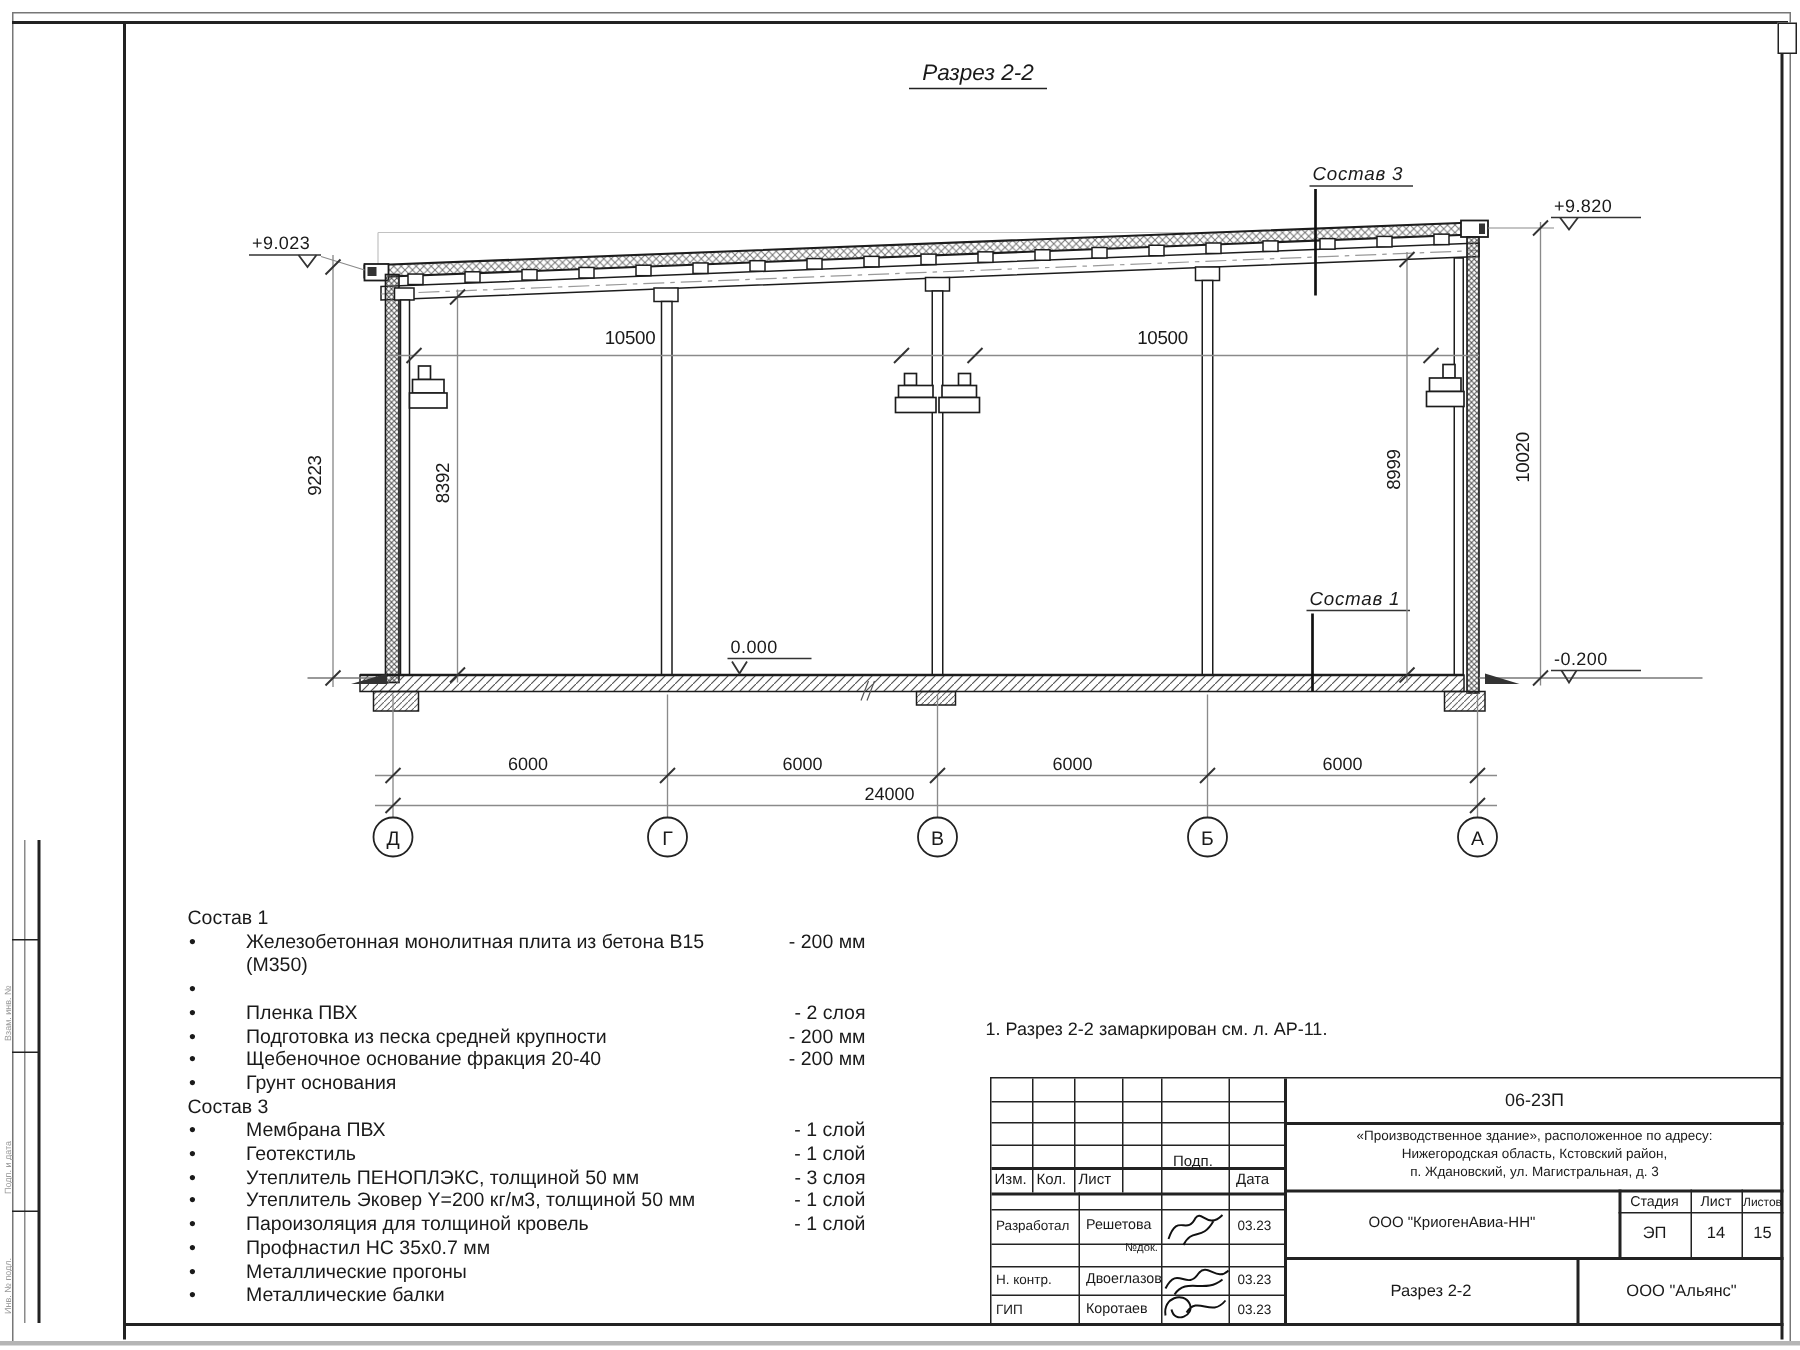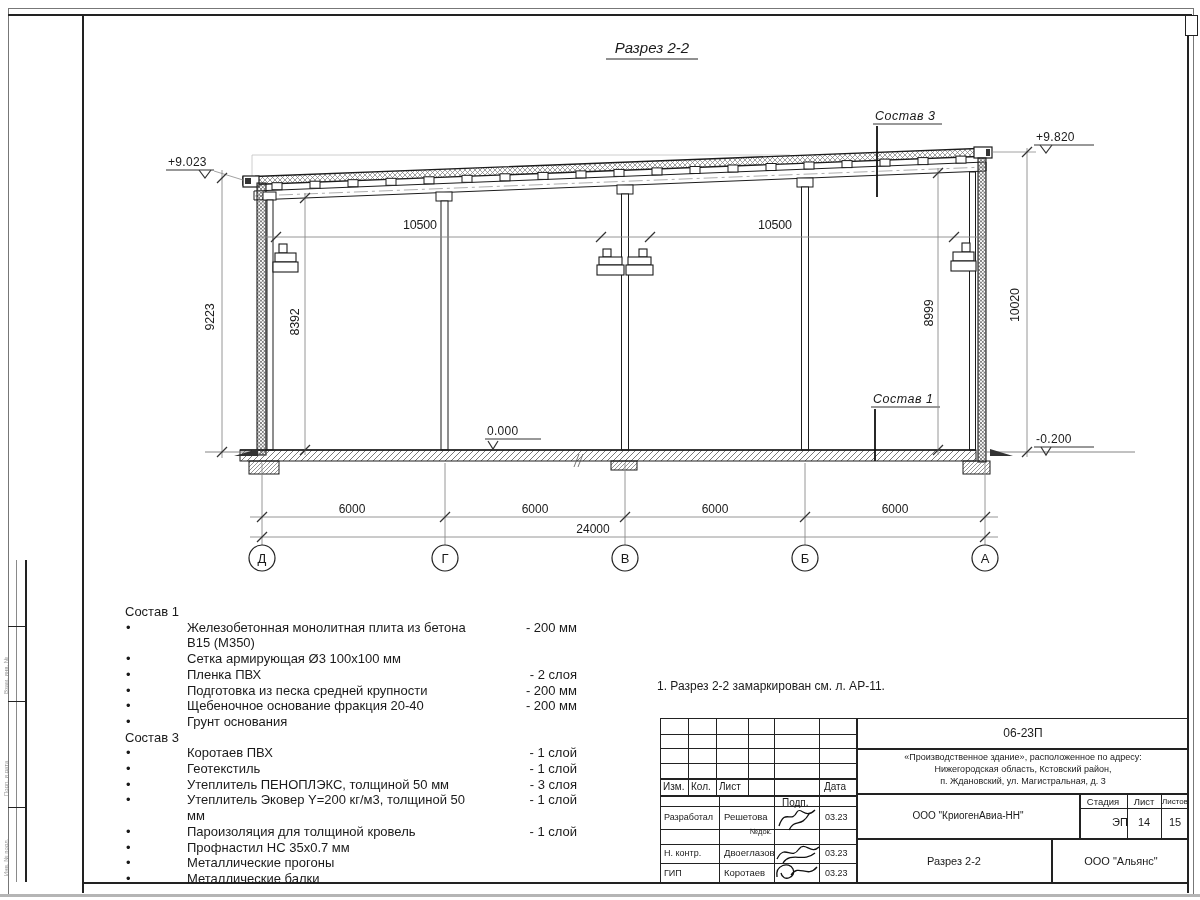--- a/index.html
+++ b/index.html
@@ -14,21 +14,21 @@
   text{font-family:"Liberation Sans",sans-serif;fill:#1a1a1a;}
   .dim{font-size:12.5px;letter-spacing:-0.2px;}
   .dimsm{font-size:12px;}
   .elev{font-size:12px;letter-spacing:0.3px;}
   .lbl{font-size:12.5px;font-style:italic;letter-spacing:0.5px;}
   .axis{font-size:13px;}
   .ttl{font-size:15px;font-style:italic;}
   
   #lists{position:absolute;left:125px;top:604px;width:452px;font-size:13px;line-height:15.7px;}
   .lhead{font-weight:normal;}
-  .lrow{display:flex;gap:23px;}
+  .lrow{display:flex;}
   .lrow .bul{width:16px;text-align:left;padding-left:1px;}
   .lrow .bul::before{content:"•";}
   .lrow .itxt{flex:1;padding-left:22px;}
   .lrow .ival{width:78px;text-align:right;white-space:nowrap;}
   #note{position:absolute;left:657px;top:679px;font-size:12px;}
   
   #tb{position:absolute;left:660px;top:718px;width:528px;height:165px;border:1.5px solid #222;box-sizing:border-box;font-size:10px;}
   .tbl{position:absolute;background:#222;}
   .tbtxt{position:absolute;white-space:nowrap;}
   .ctr{text-align:center;}
@@ -283,21 +283,20 @@
 
   <div id="lists">
     <div class="lhead">Состав 1</div>
     <div class="lrow">
         <span class="bul"></span>
         <span class="itxt">Железобетонная монолитная плита из бетона В15 (М350)</span>
         <span class="ival">-  200 мм</span>
       </div>
     <div class="lrow">
         <span class="bul"></span>
-        <span class="itxt">Сетка армирующая Ø3 100х100 мм</span>
         <span class="ival"></span>
       </div>
     <div class="lrow">
         <span class="bul"></span>
         <span class="itxt">Пленка ПВХ</span>
         <span class="ival">-  2 слоя</span>
       </div>
     <div class="lrow">
         <span class="bul"></span>
         <span class="itxt">Подготовка из песка средней крупности</span>
@@ -309,21 +308,21 @@
         <span class="ival">- 200 мм</span>
       </div>
     <div class="lrow">
         <span class="bul"></span>
         <span class="itxt">Грунт основания</span>
         <span class="ival"></span>
       </div>
     <div class="lhead">Состав 3</div>
     <div class="lrow">
         <span class="bul"></span>
-        <span class="itxt">Коротаев ПВХ</span>
+        <span class="itxt">Мембрана ПВХ</span>
         <span class="ival">- 1 слой</span>
       </div>
     <div class="lrow">
         <span class="bul"></span>
         <span class="itxt">Геотекстиль</span>
         <span class="ival">- 1 слой</span>
       </div>
     <div class="lrow">
         <span class="bul"></span>
         <span class="itxt">Утеплитель ПЕНОПЛЭКС, толщиной 50 мм</span>
@@ -383,21 +382,21 @@
     <div class="tbl" style="left:418px;top:74px;width:1.5px;height:46px;"></div>
     <div class="tbl" style="left:466px;top:74px;width:1px;height:46px;"></div>
     <div class="tbl" style="left:500px;top:74px;width:1px;height:46px;"></div>
     <div class="tbl" style="left:418px;top:89px;width:110px;height:1px;"></div>
     <div class="tbl" style="left:390px;top:119px;width:1.5px;height:46px;"></div>
 
     <div class="tbtxt" style="left:2px;top:62px;font-size:10px;">Изм.</div>
     <div class="tbtxt" style="left:30px;top:62px;font-size:10px;">Кол.</div>
     <div class="tbtxt" style="left:58px;top:62px;font-size:10px;">Лист</div>
     <div class="tbtxt" style="left:89px;top:64px;font-size:7.5px;margin-top:44px;">№док.</div>
-    <div class="tbtxt" style="left:121px;top:78px;font-size:10px;">Подп.</div>
+    <div class="tbtxt" style="left:121px;top:50px;font-size:10px;">Подп.</div>
     <div class="tbtxt" style="left:163px;top:62px;font-size:10px;">Дата</div>
 
     <div class="tbtxt" style="left:3px;top:93px;font-size:9px;">Разработал</div>
     <div class="tbtxt" style="left:63px;top:92px;font-size:9.5px;">Решетова</div>
     <div class="tbtxt" style="left:164px;top:93px;font-size:9px;">03.23</div>
     <div class="tbtxt" style="left:3px;top:129px;font-size:9px;">Н. контр.</div>
     <div class="tbtxt" style="left:63px;top:128px;font-size:9.5px;">Двоеглазов</div>
     <div class="tbtxt" style="left:164px;top:129px;font-size:9px;">03.23</div>
     <div class="tbtxt" style="left:3px;top:149px;font-size:9px;">ГИП</div>
     <div class="tbtxt" style="left:63px;top:148px;font-size:9.5px;">Коротаев</div>
@@ -414,20 +413,20 @@
     </svg>
 
     <div class="tbtxt ctr" style="left:196px;top:7px;width:332px;font-size:12px;">06-23П</div>
     <div class="tbtxt ctr" style="left:196px;top:33px;width:332px;font-size:9px;">«Производственное здание», расположенное по адресу:</div>
     <div class="tbtxt ctr" style="left:196px;top:45px;width:332px;font-size:9px;">Нижегородская область, Кстовский район,</div>
     <div class="tbtxt ctr" style="left:196px;top:57px;width:332px;font-size:9px;">п. Ждановский, ул. Магистральная, д. 3</div>
     <div class="tbtxt ctr" style="left:196px;top:91px;width:222px;font-size:10px;">ООО "КриогенАвиа-НН"</div>
     <div class="tbtxt ctr" style="left:418px;top:77px;width:48px;font-size:9.5px;">Стадия</div>
     <div class="tbtxt ctr" style="left:466px;top:77px;width:34px;font-size:9.5px;">Лист</div>
     <div class="tbtxt ctr" style="left:500px;top:78px;width:28px;font-size:8px;">Листов</div>
-    <div class="tbtxt ctr" style="left:418px;top:97px;width:48px;font-size:11px;padding-left:17px;">ЭП</div>
+    <div class="tbtxt ctr" style="left:418px;top:97px;width:48px;font-size:11px;">ЭП</div>
     <div class="tbtxt ctr" style="left:466px;top:97px;width:34px;font-size:11px;">14</div>
     <div class="tbtxt ctr" style="left:500px;top:97px;width:28px;font-size:11px;">15</div>
     <div class="tbtxt ctr" style="left:196px;top:136px;width:194px;font-size:11px;">Разрез 2-2</div>
     <div class="tbtxt ctr" style="left:392px;top:136px;width:136px;font-size:11px;">ООО "Альянс"</div>
   </div>
 
 </div>
 
 </body></html>

